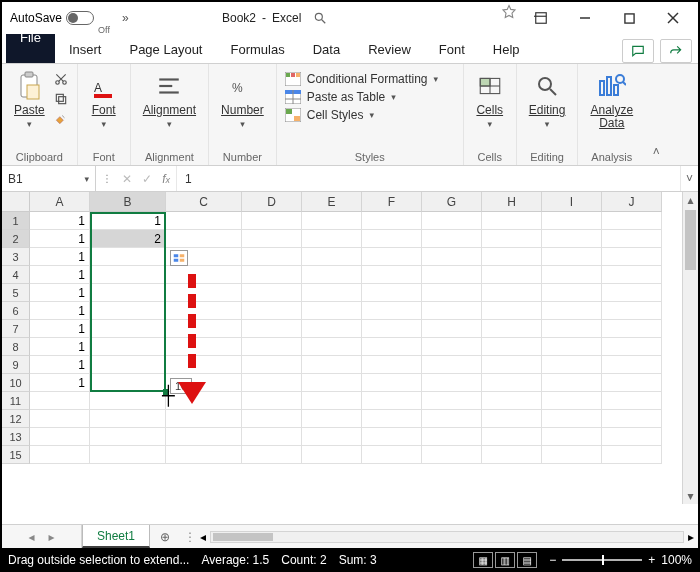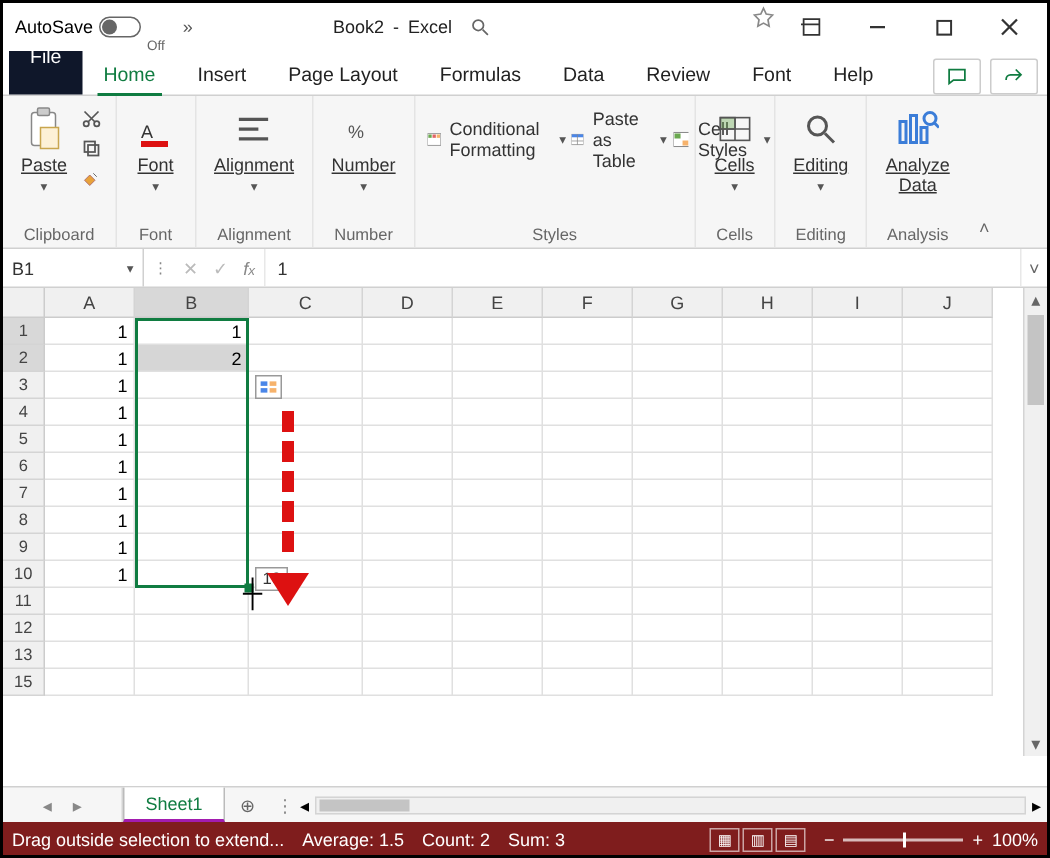--- a/index.html
+++ b/index.html
@@ -26,21 +26,21 @@
   .ribbon { height:102px; display:flex; background:#f6f6f6; border-bottom:1px solid #d0d0d0;}
   .rgroup { display:flex; flex-direction:column; align-items:center; padding:4px 8px 2px 8px; border-right:1px solid #e4e4e4;}
   .rgroup .top { flex:1; display:flex; align-items:flex-start; gap:4px;}
   .rgroup .label { font-size:11px; color:#666; padding-top:2px;}
   .big-btn { display:flex; flex-direction:column; align-items:center; gap:2px; padding:2px 4px;}
   .big-btn .ico { width:28px; height:32px; display:flex; align-items:center; justify-content:center;}
   .big-btn .txt { font-size:12px; color:#333; text-align:center; line-height:1.1;text-decoration:underline;}
   .caret { font-size:9px; color:#555;}
   .mini-col { display:flex; flex-direction:column; gap:6px; padding-top:4px;}
   .mini { width:16px; height:14px; display:flex; align-items:center; justify-content:center;}
-  .styles-list { display:flex; flex-direction:row; gap:4px; padding-top:4px; width:170px;}
+  .styles-list { display:flex; flex-direction:column; gap:4px; padding-top:4px; width:170px;text-align:center;}
   .style-row { display:flex; align-items:center; gap:6px; font-size:12px; color:#333;}
   .ribbon-toggle { width:22px; display:flex; align-items:flex-end; justify-content:center; padding-bottom:6px; color:#666;}
   
   .fxbar { height:26px; display:flex; align-items:stretch; border-bottom:1px solid #d0d0d0;}
   .namebox { width:94px; border-right:1px solid #d0d0d0; display:flex; align-items:center; padding:0 6px; font-size:12px; color:#333; justify-content:space-between;}
   .fx-ctrls { display:flex; align-items:center; padding:0 6px; gap:10px; color:#888; border-right:1px solid #e8e8e8;}
   .fx-input { flex:1; display:flex; align-items:center; padding:0 8px; font-size:12px; color:#333;}
   .fx-expand { width:18px; display:flex; align-items:center; justify-content:center; color:#666; border-left:1px solid #e8e8e8;}
   
   .grid-wrap { position:relative; width:100%; height:332px; overflow:hidden; }
@@ -66,27 +66,27 @@
   .arrow { position:absolute; left:186px; top:42px; }
   .arrow .shaft { width:8px; height:108px; display:flex; flex-direction:column; gap:6px; }
   .arrow .dash { width:8px; height:14px; background:#d11;}
   .arrow .head { width:0;height:0;border-left:14px solid transparent;border-right:14px solid transparent;border-top:22px solid #d11; margin-left:-10px;}
   
   .vscroll { position:absolute; right:0; top:0; width:16px; height:312px; background:#f0f0f0; border-left:1px solid #d4d4d4; display:flex; flex-direction:column;}
   .vscroll .arr { height:16px; display:flex; align-items:center; justify-content:center; color:#666;}
   .vscroll .thumb { background:#c4c4c4; height:60px; margin:2px;}
   .sheet-bar { height:24px; display:flex; align-items:stretch; border-top:1px solid #d0d0d0; background:#f6f6f6;}
   .sheet-nav { width:80px; display:flex; align-items:center; justify-content:center; gap:14px; color:#888; border-right:1px solid #d4d4d4;}
-  .sheet-tab { padding:0 14px; display:flex; align-items:center; border:1px solid #bbb; border-top:none; background:#fff; font-size:12px; color:#107c41; border-bottom:2px solid #a21caf;}
+  .sheet-tab { padding:0 14px; display:flex; align-items:center; border:1px solid #bbb; border-top:none; background:#fff; font-size:12px; color:#107c41; border-bottom:2px solid #404040;}
   .sheet-add { width:30px; display:flex; align-items:center; justify-content:center; color:#666;}
   .hscroll { flex:1; display:flex; align-items:center; padding:0 4px; gap:4px;}
   .hscroll .track { flex:1; height:12px; background:#f0f0f0; border:1px solid #d4d4d4; position:relative;}
   .hscroll .thumb { position:absolute; left:2px; top:1px; height:8px; width:60px; background:#c4c4c4;}
   
-  .status { height:24px; background:#7f1d1d; color:#fff; display:flex; align-items:center; font-size:11px; padding:0 6px; gap:12px;}
+  .status { height:24px; background:#000000; color:#fff; display:flex; align-items:center; font-size:11px; padding:0 6px; gap:12px;}
   .status .msg { white-space:nowrap; overflow:hidden; text-overflow:ellipsis; max-width:200px;}
   .status .spacer { flex:1;}
   .view-btns { display:flex; gap:2px;}
   .view-btns span { width:20px; height:16px; border:1px solid rgba(255,255,255,.6); display:flex; align-items:center; justify-content:center; font-size:10px;}
   .zoom { display:flex; align-items:center; gap:6px;}
   .zoom .slider { width:80px; height:2px; background:rgba(255,255,255,.7); position:relative;}
   .zoom .slider::before { content:""; position:absolute; left:50%; top:-4px; width:2px; height:10px; background:#fff;}
   svg { display:block; }
 </style>
 </head>
@@ -136,21 +136,20 @@
       <svg width="12" height="12" viewBox="0 0 12 12" stroke="#333" stroke-width="1.5">
           <line x1="1" y1="1" x2="11" y2="11"></line>
           <line x1="11" y1="1" x2="1" y2="11"></line>
         </svg>
     </span>
   </div>
 </div>
 
 <div class="ribbon-tabs">
   <div class="file-tab">File</div>
-  <div class="tab active">Home</div>
   <div class="tab">Insert</div>
   <div class="tab">Page Layout</div>
   <div class="tab">Formulas</div>
   <div class="tab">Data</div>
   <div class="tab">Review</div>
   <div class="tab">Font</div>
   <div class="tab">Help</div>
   <div class="tab-right">
     <span class="ic-btn">
       <svg width="16" height="14" viewBox="0 0 24 24" fill="none" stroke="#107c41" stroke-width="2">

